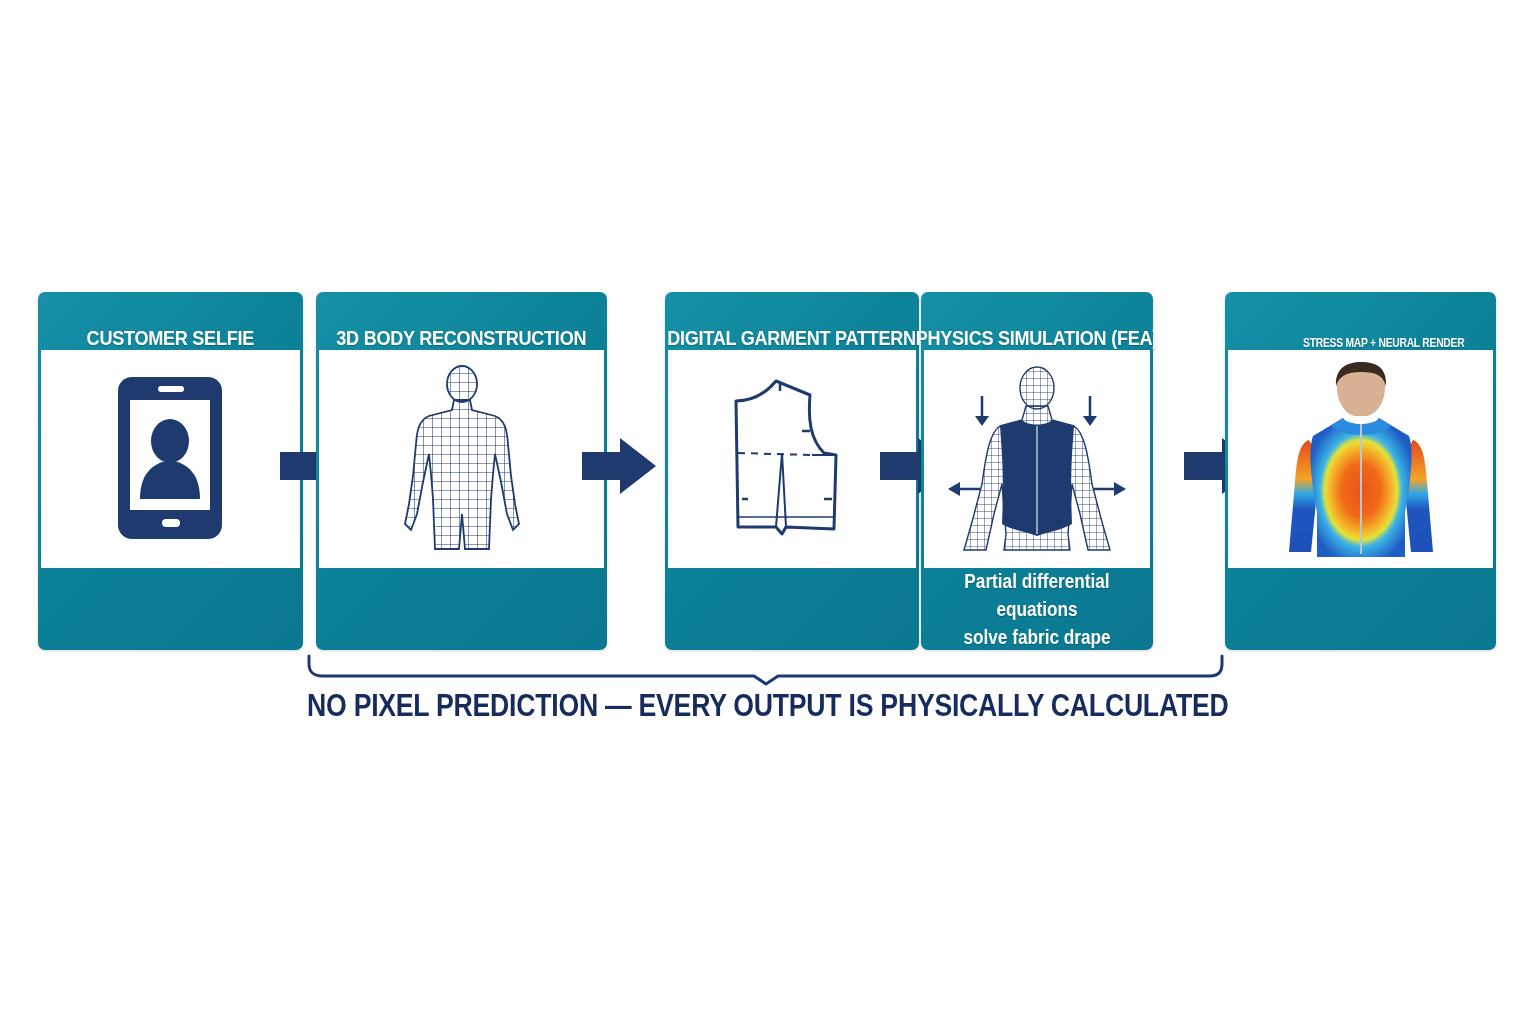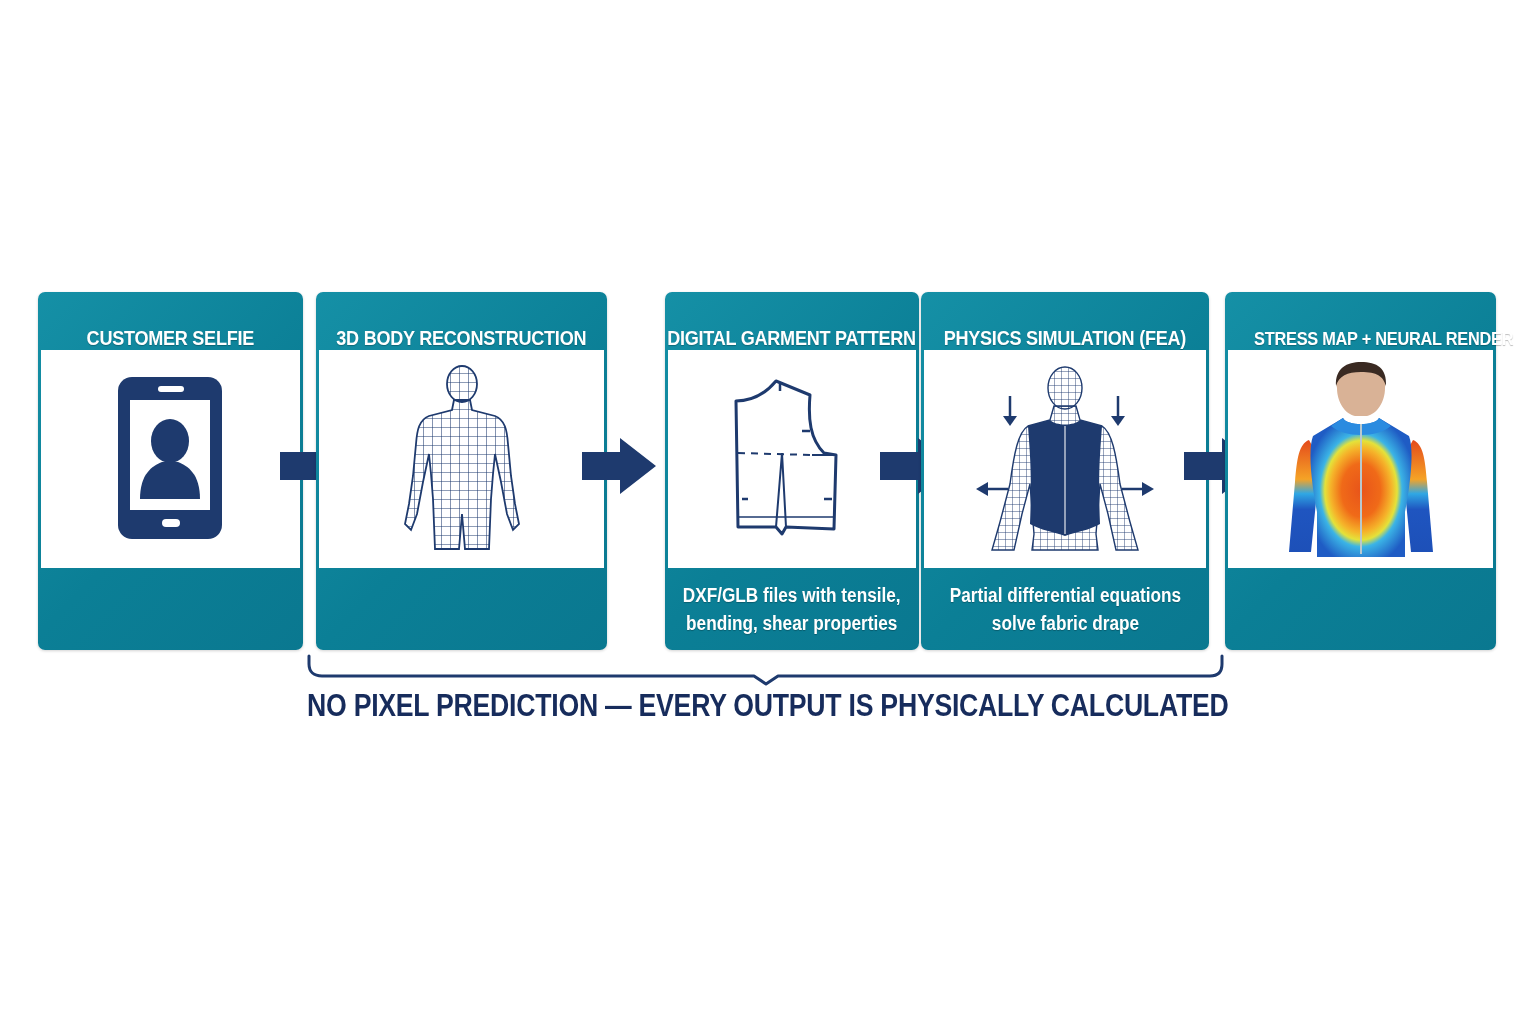--- a/index.html
+++ b/index.html
@@ -96,31 +96,27 @@
       <g fill="none" stroke="#1e3a6e" stroke-width="3" stroke-linejoin="round">
         <path d="M4 22 C20 22 34 14 44 2 L78 16 C76 40 78 60 92 74 L104 76 L102 150 L54 148 L50 155 L44 148 L6 148 Z"></path>
         <path d="M50 74 L44 148 M50 74 L54 148" stroke-width="2"></path>
         <path d="M6 74 L80 76" stroke-dasharray="7 6" stroke-width="2"></path>
         <path d="M80 76 L104 76" stroke-width="2"></path>
         <path d="M6 138 L102 138" stroke-width="1.5"></path>
         <path d="M48 4 L48 12 M70 52 L78 52 M10 120 L16 120 M92 120 L100 120" stroke-width="2.5"></path>
       </g>
     </svg>
   </div>
-  <div class="card-footer">
-      <span class="txt">DXF/GLB files with tensile,
-bending, shear properties</span>
-    </div>
 </div>
 
 <svg class="arrow" style="left:880px;" viewBox="0 0 74 56">
   <polygon points="0,14 38,14 38,0 74,28 38,56 38,42 0,42" fill="#1e3a6e"></polygon>
 </svg>
 
-<div class="card" style="left:921px; width:288px;">
+<div class="card" style="left:921px; width:232px;">
   <div class="card-header">
       <span>PHYSICS SIMULATION (FEA)</span>
     </div>
   <div class="card-body">
     <svg width="190" height="190" viewBox="0 0 190 190">
       <defs>
         <pattern id="grid4" width="7" height="7" patternUnits="userSpaceOnUse">
           <path d="M7 0 L0 0 0 7" fill="none" stroke="#1e3a6e" stroke-width="0.9"></path>
         </pattern>
       </defs>
@@ -146,21 +142,21 @@
       <span class="txt">Partial differential equations
 solve fabric drape</span>
     </div>
 </div>
 
 <svg class="arrow" style="left:1184px;" viewBox="0 0 74 56">
   <polygon points="0,14 38,14 38,0 74,28 38,56 38,42 0,42" fill="#1e3a6e"></polygon>
 </svg>
 
 <div class="card" style="left:1225px; width:271px;">
-  <div class="card-header" style="font-size:19px;margin-left:47px;">
+  <div class="card-header" style="font-size:12px;margin-left:47px;">
       <span>STRESS MAP + NEURAL RENDER</span>
     </div>
   <div class="card-body">
     <svg width="160" height="195" viewBox="0 0 160 195">
       <defs>
         <radialGradient id="heat" cx="50%" cy="52%" r="55%">
           <stop offset="0%" stop-color="#e8541a"></stop>
           <stop offset="35%" stop-color="#f06a18"></stop>
           <stop offset="55%" stop-color="#f5b42a"></stop>
           <stop offset="65%" stop-color="#e4e23a"></stop>

